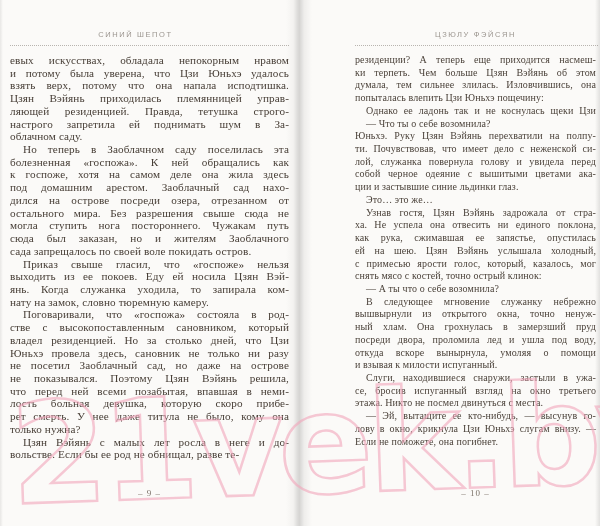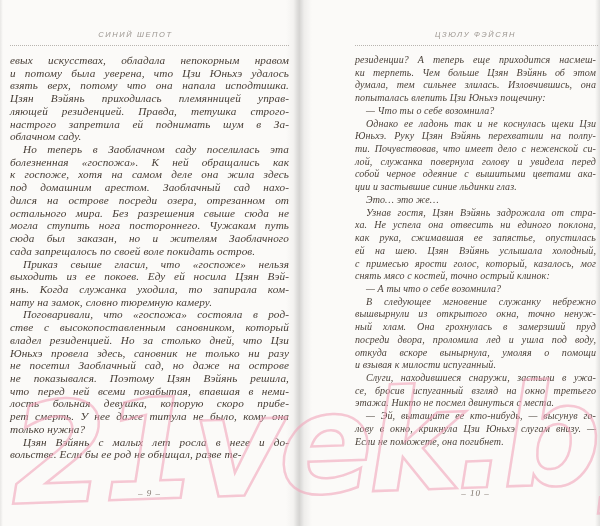--- a/index.html
+++ b/index.html
@@ -11,21 +11,20 @@
     background: #ffffff;
     font-family: "Liberation Serif", serif;
   }
   .photo {
     position: absolute;
     inset: 0;
     width: 600px;
     height: 526px;
     background: #fbfaf8;
     overflow: hidden;
-    font-style: italic;
   }
   .edge-left {
     position: absolute; left: 0; top: 0; width: 3px; height: 100%;
     background: linear-gradient(90deg, rgba(0,0,0,0.08), rgba(0,0,0,0));
   }
   .edge-right {
     position: absolute; right: 0; top: 0; width: 5px; height: 100%;
     background: linear-gradient(90deg, rgba(0,0,0,0), rgba(0,0,0,0.10));
   }
   .gutter {
@@ -145,22 +144,22 @@
   <div class="gutter"></div>
 
   <section class="page page-right">
     <div class="running-head">ЦЗЮЛУ ФЭЙСЯН</div>
     <div class="head-rule"></div>
     <div class="text-block" id="right-text">
         <div class="line">резиденции? А теперь еще приходится насмеш-</div>
         <div class="line">ки терпеть. Чем больше Цзян Вэйянь об этом</div>
         <div class="line">думала, тем сильнее злилась. Изловчившись, она</div>
         <div class="line last">попыталась влепить Цзи Юньхэ пощечину:</div>
+        <div class="line indent">Однако ее ладонь так и не коснулась щеки Цзи</div>
         <div class="line last indent">— Что ты о себе возомнила?</div>
-        <div class="line indent">Однако ее ладонь так и не коснулась щеки Цзи</div>
         <div class="line">Юньхэ. Руку Цзян Вэйянь перехватили на полпу-</div>
         <div class="line">ти. Почувствовав, что имеет дело с неженской си-</div>
         <div class="line">лой, служанка повернула голову и увидела перед</div>
         <div class="line">собой черное одеяние с вышитыми цветами ака-</div>
         <div class="line last">ции и застывшие синие льдинки глаз.</div>
         <div class="line last indent">Это… это же…</div>
         <div class="line indent">Узнав гостя, Цзян Вэйянь задрожала от стра-</div>
         <div class="line">ха. Не успела она отвесить ни единого поклона,</div>
         <div class="line">как рука, сжимавшая ее запястье, опустилась</div>
         <div class="line">ей на шею. Цзян Вэйянь услышала холодный,</div>

